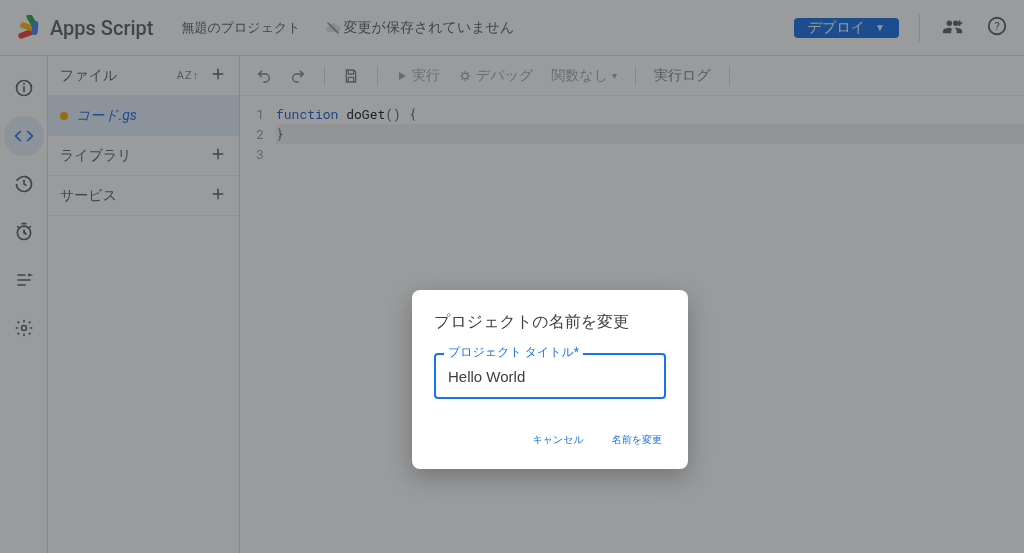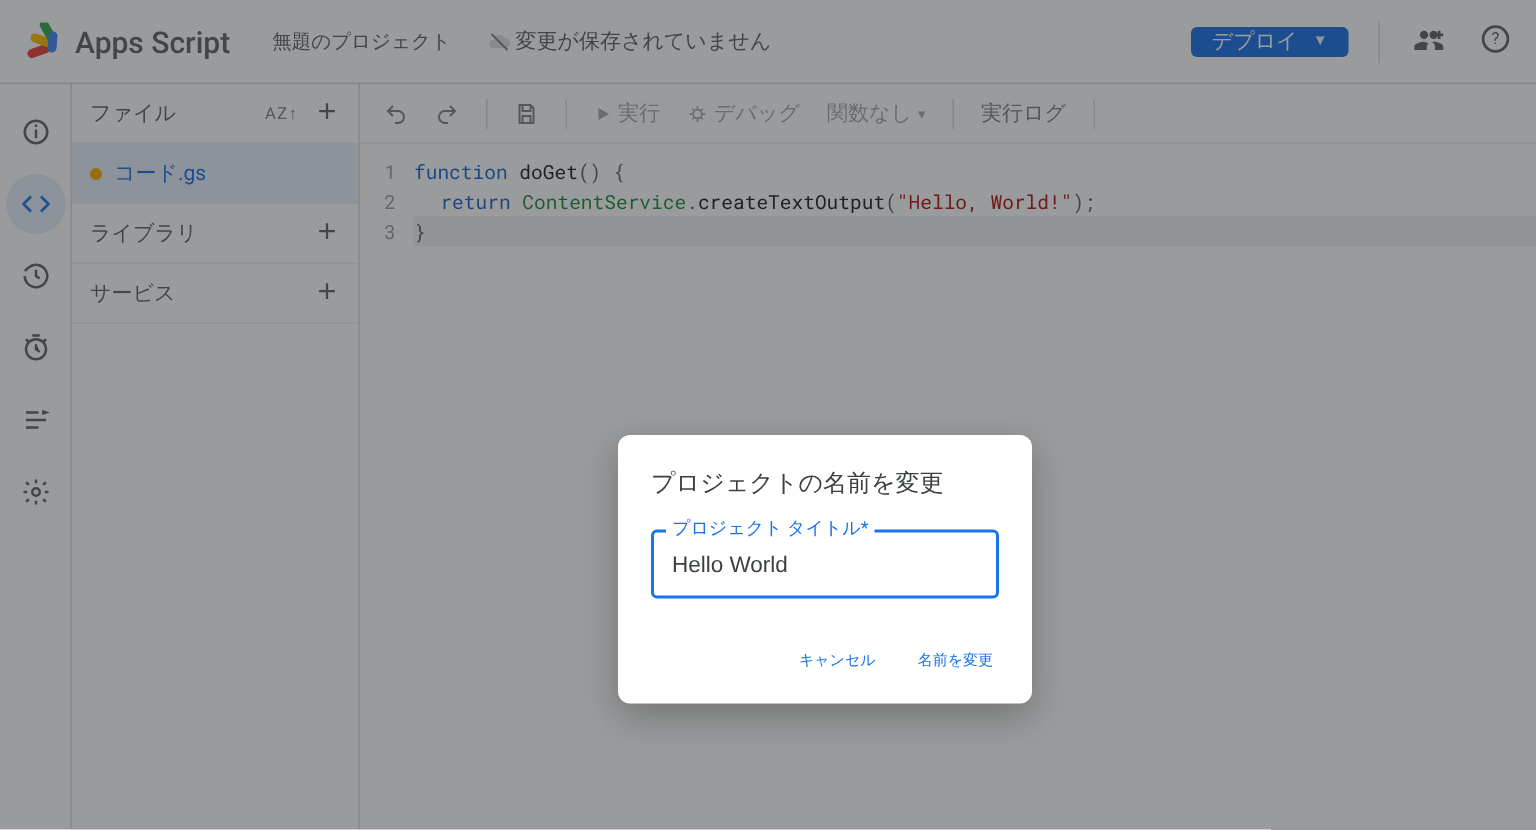--- a/index.html
+++ b/index.html
@@ -43,21 +43,21 @@
   .files { width: 192px; border-right: 1px solid #dadce0; }
   .files-header, .files-row {
     display: flex; align-items: center; justify-content: space-between;
     height: 40px; padding: 0 12px; font-size: 14px; border-bottom: 1px solid #eceff1;
   }
   .files-header { color: #5f6368; }
   .files-header .sort { margin-left: auto; margin-right: 10px; font-size: 11px; color: #80868b; letter-spacing: 1px; cursor:pointer; }
   .add-btn { cursor:pointer; color:#5f6368; }
   .files-row { color: #5f6368; cursor: pointer; }
   .files-row.file.selected { background: #e8f0fe; color: #1a73e8; }
-  .files-row.file .file-label { display:flex; align-items:center; gap:8px;}
+  .files-row.file .file-label { display:flex; align-items:center; gap:8px;font-style:italic;}
   .dot { width:8px; height:8px; border-radius:50%; background:#f9ab00; }
 
   
   .editor { flex: 1; display: flex; flex-direction: column; }
   .toolbar {
     height: 40px; display: flex; align-items: center; gap: 6px;
     padding: 0 10px; color: #80868b; font-size: 14px; border-bottom: 1px solid #eceff1;
   }
   .tb-btn { padding: 4px 6px; cursor: pointer; display:flex; align-items:center; gap:4px; color:#80868b; border-radius:4px;}
   .tb-sep { width: 1px; height: 20px; background: #dadce0; margin: 0 6px; }
@@ -250,21 +250,20 @@
     </div>
 
     <div class="code">
       <div class="gutter">
         <div>1</div>
         <div>2</div>
         <div>3</div>
       </div>
       <div class="codelines">
         <div class="line"><span class="kw">function</span> <span class="fn">doGet</span><span class="punc">()</span> <span class="punc">{</span></div>
-        <div class="line">  <span class="indent"></span><span class="kw">return</span> <span class="cls">ContentService</span><span class="punc">.</span><span class="fn">createTextOutput</span><span class="punc">(</span><span class="str">"Hello, World!"</span><span class="punc">);</span></div>
         <div class="line cur"><span class="punc">}</span></div>
       </div>
     </div>
   </div>
 </div>
 
 <div class="scrim"></div>
 <div class="dialog">
   <div class="dlg-title">プロジェクトの名前を変更</div>
   <div class="field">

